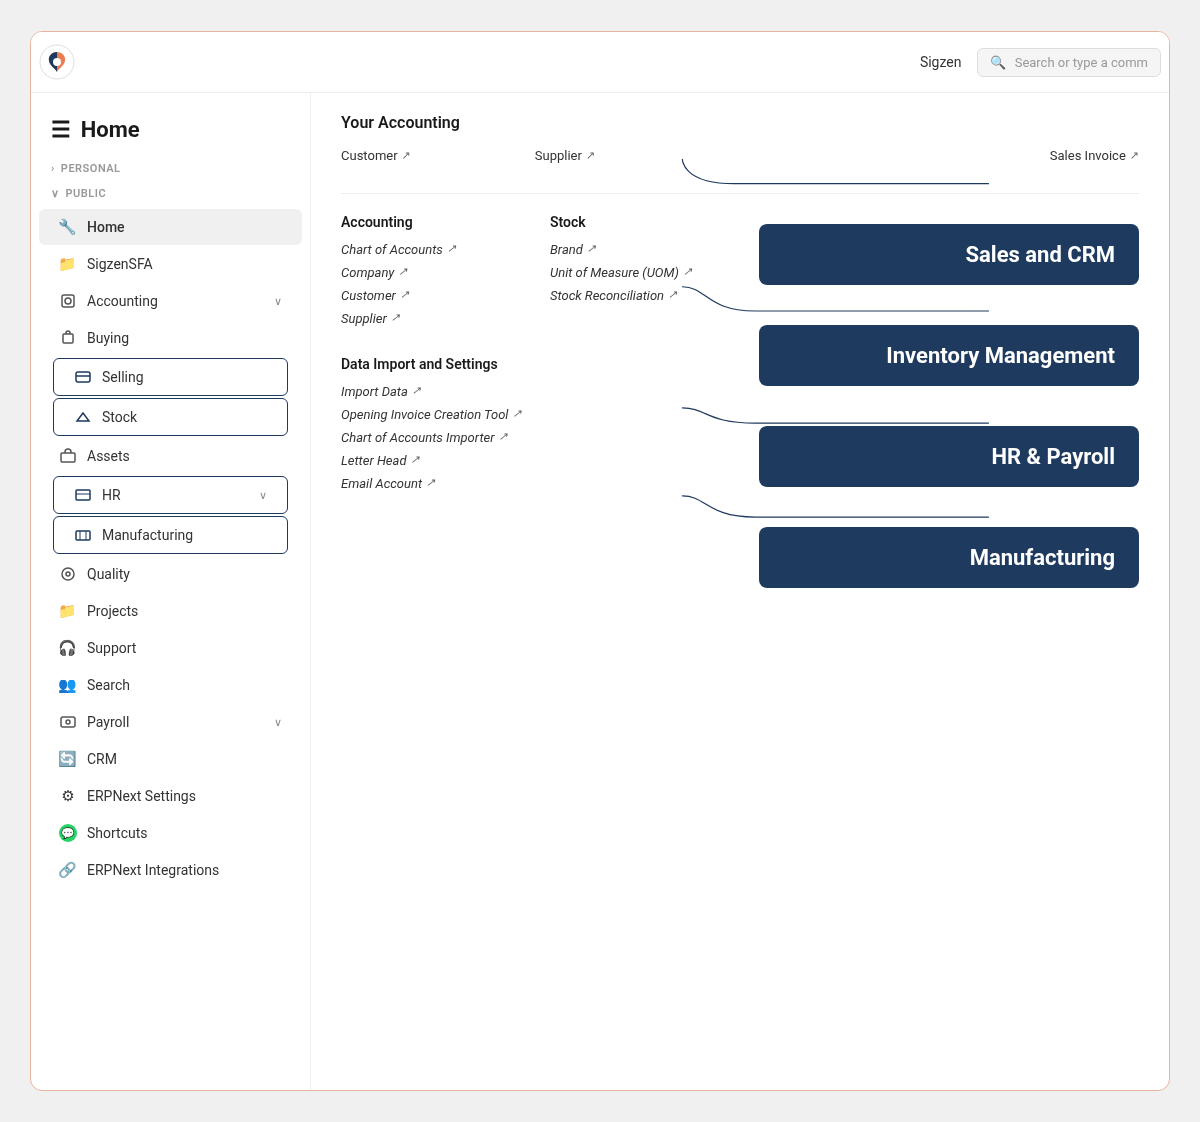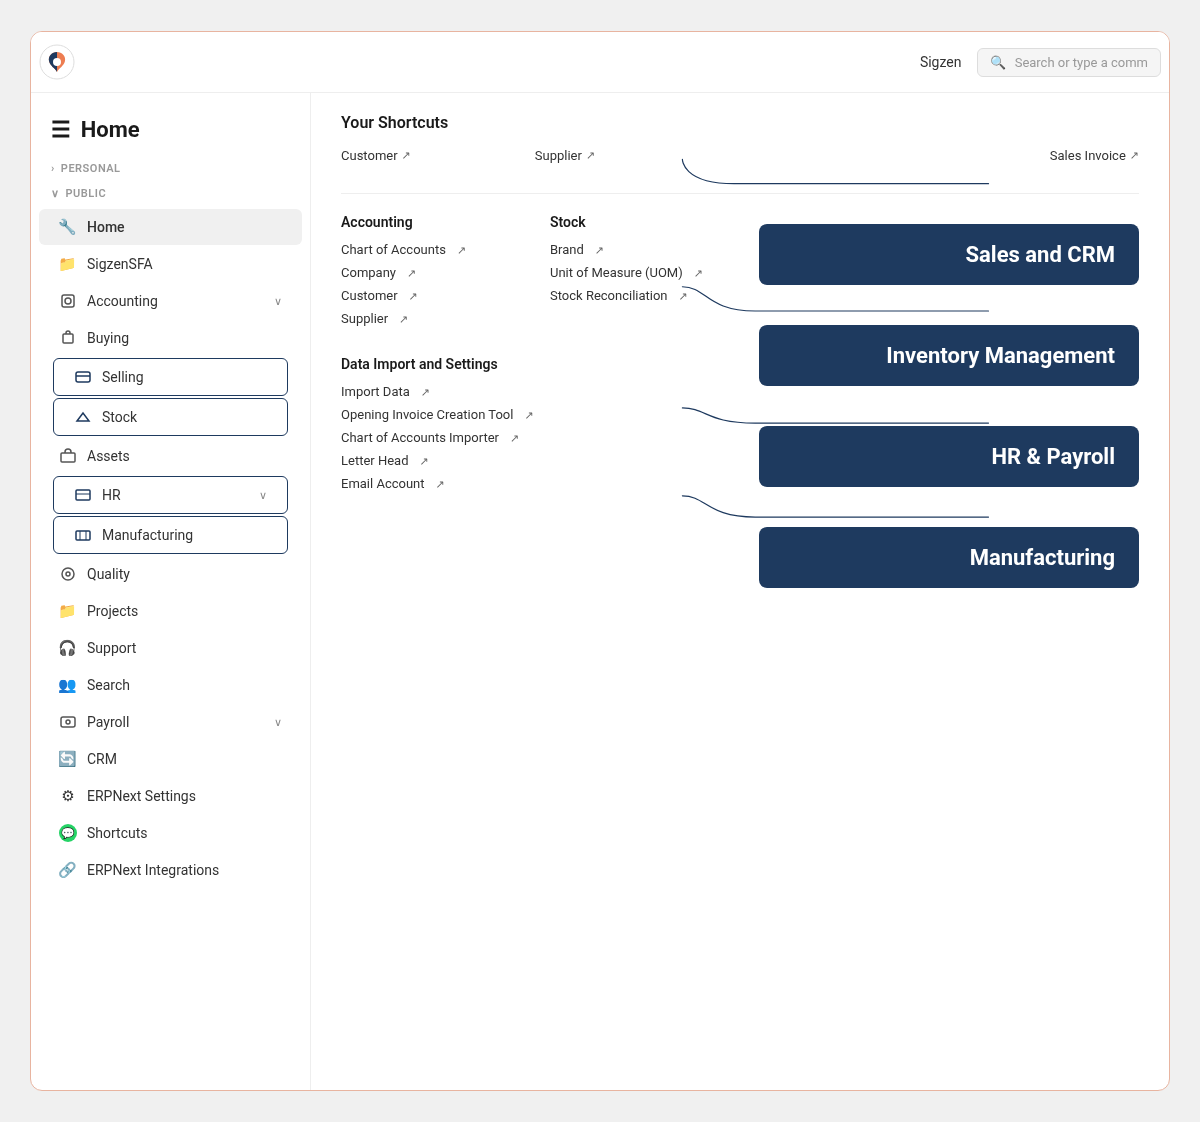--- a/index.html
+++ b/index.html
@@ -152,23 +152,24 @@
     }
     .report-links {
       display: flex;
       flex-direction: column;
       gap: 8px;
     }
     .report-link {
       font-size: 13px;
       color: #333;
       display: flex;
-      align-items: flex-end;
-      gap: 11px;
+      align-items: flex-start;
+      gap: 4px;
       cursor: pointer;
+      font-style: italic;
     }
     .report-link .arrow-icon { font-size: 11px; color: #666; }
     
     .module-card {
       background: #1e3a5f;
       color: white;
       border-radius: 8px;
       padding: 18px 24px;
       font-size: 22px;
       font-weight: 700;
@@ -388,21 +389,21 @@
 
       <div class="sidebar-item">
         <span class="item-icon">🔗</span>
         <span>ERPNext Integrations</span>
       </div>
     </div>
 
     <div class="main-content">
 
       <div class="shortcuts-section">
-        <div class="section-title">Your Shortcuts</div>
+        <div class="section-title">Your Accounting</div>
         <div class="shortcuts-row">
           <div class="shortcut-link">
             <span>Customer</span>
             <span class="arrow-icon">↗</span>
           </div>
           <div class="shortcut-link" style="margin-left: 100px;">
             <span>Supplier</span>
             <span class="arrow-icon">↗</span>
           </div>
           <div class="shortcut-link" style="margin-left: auto;">

